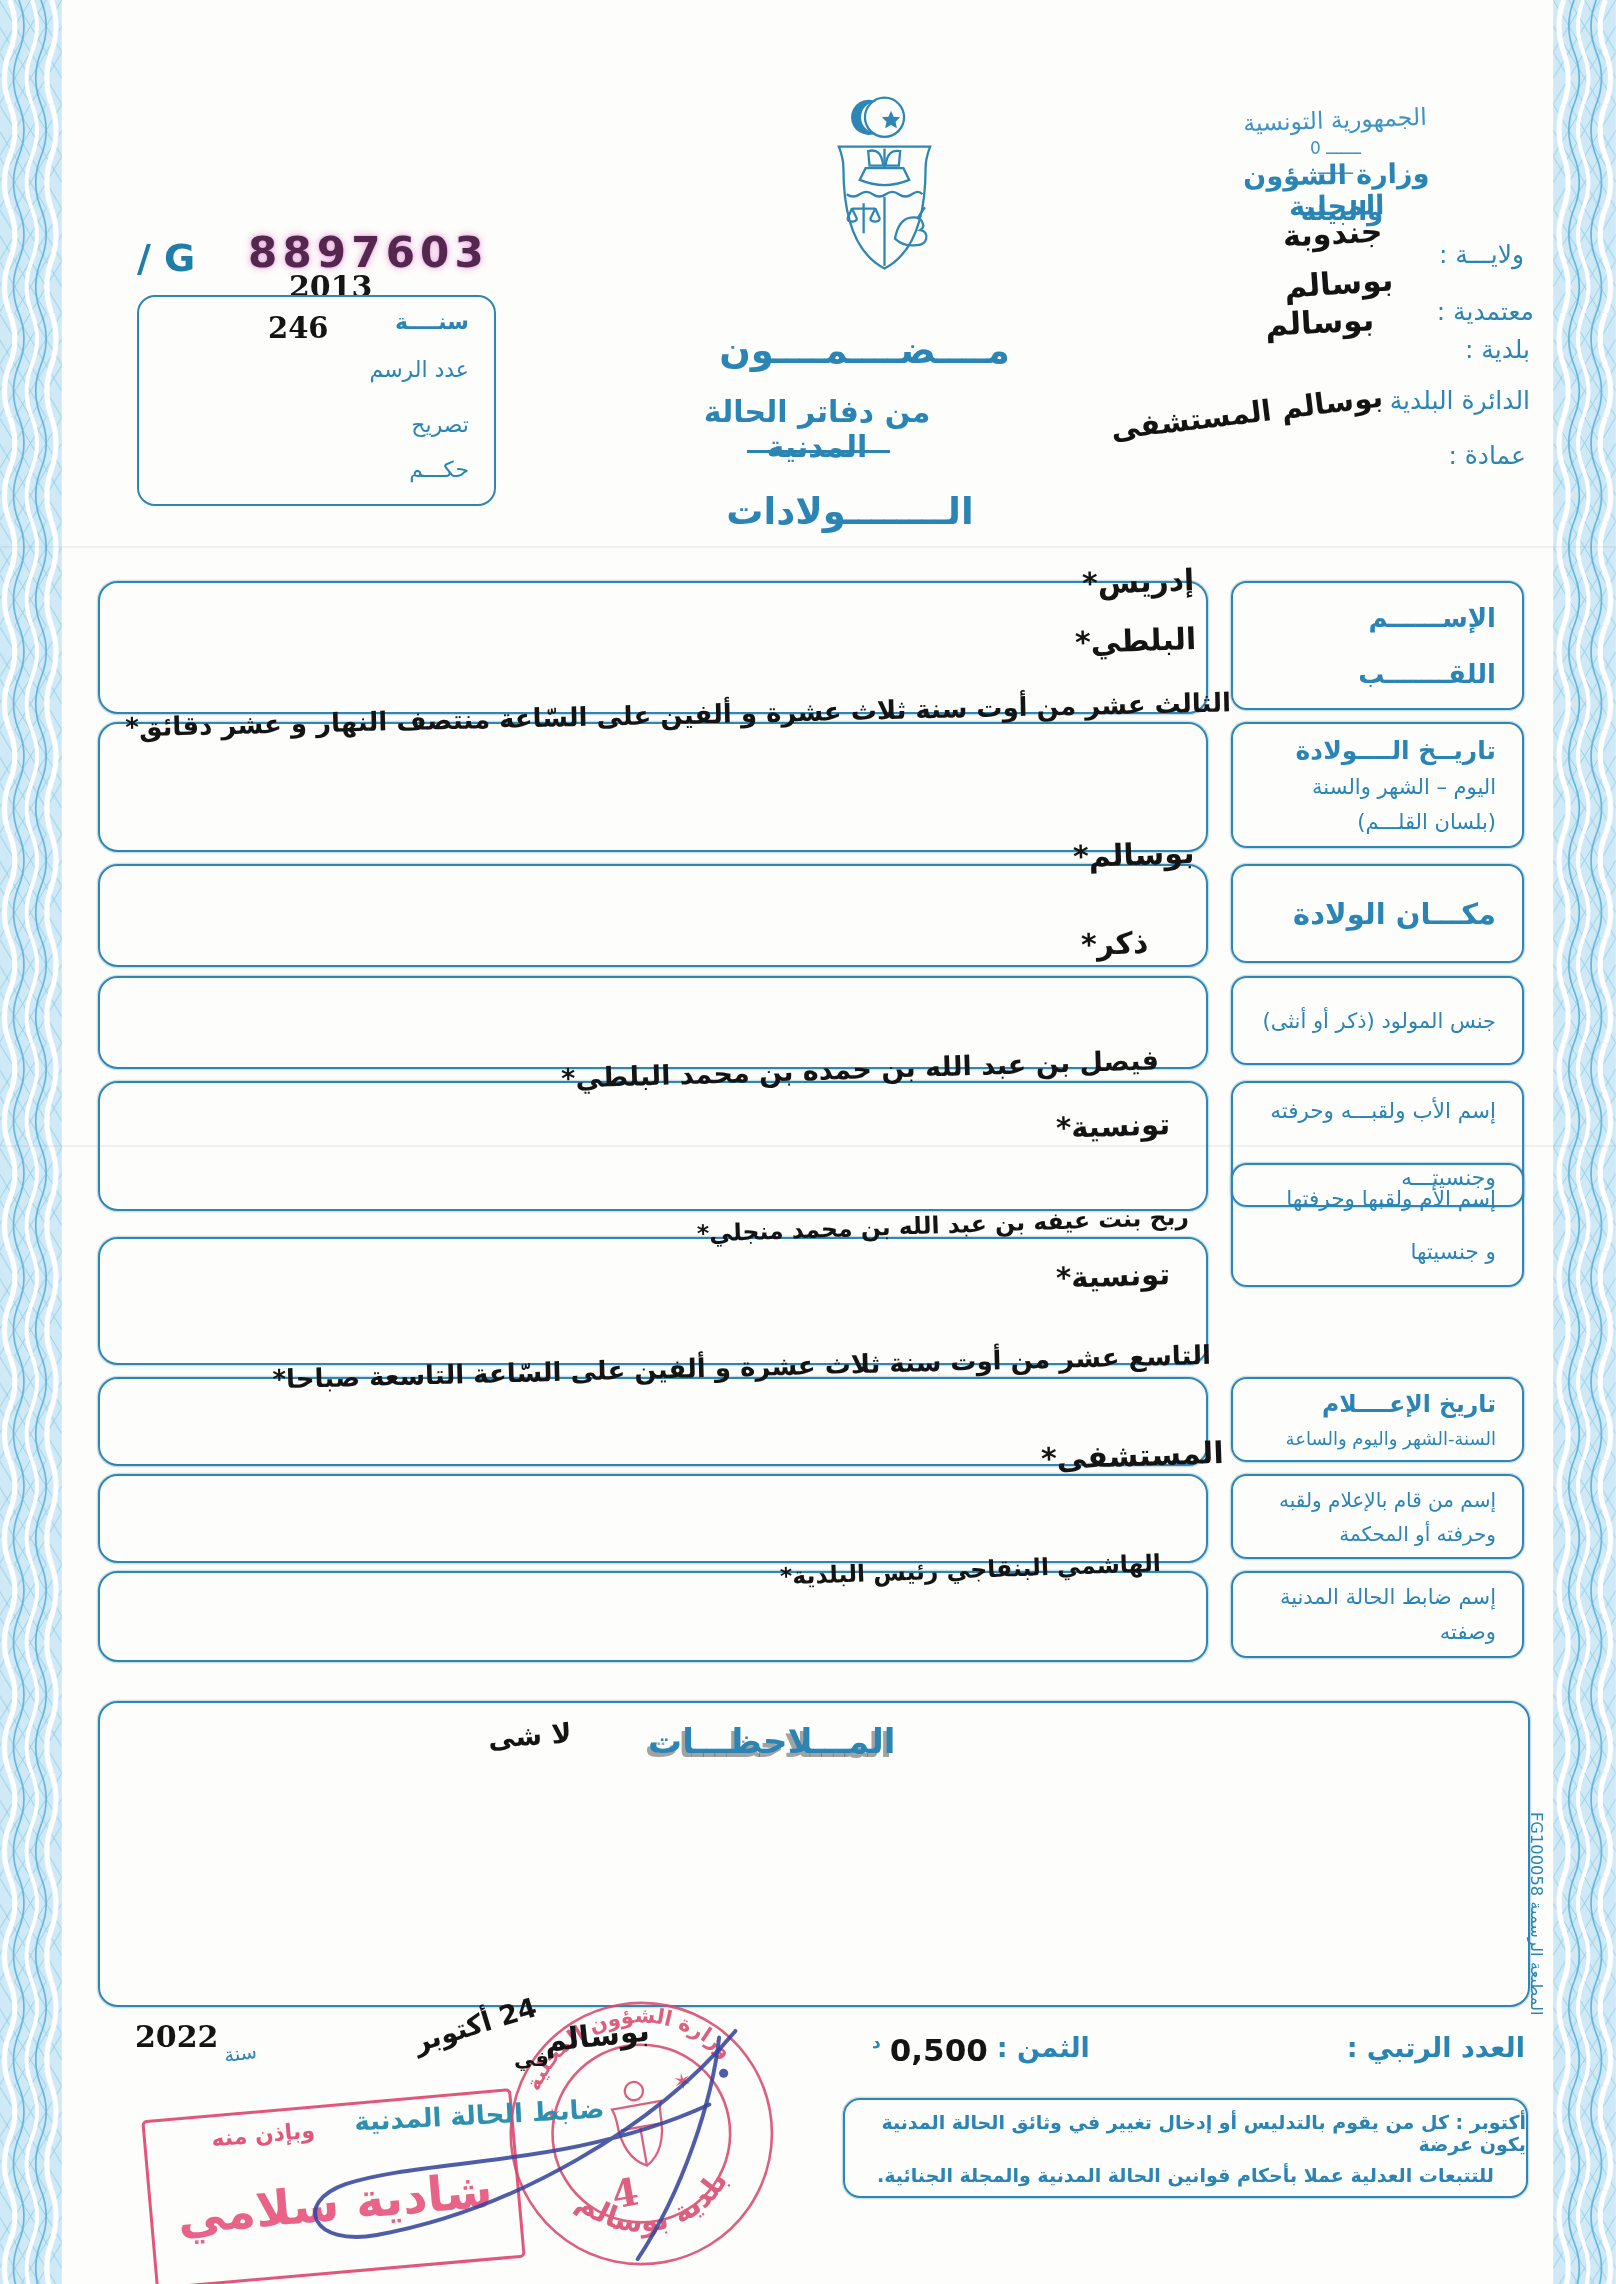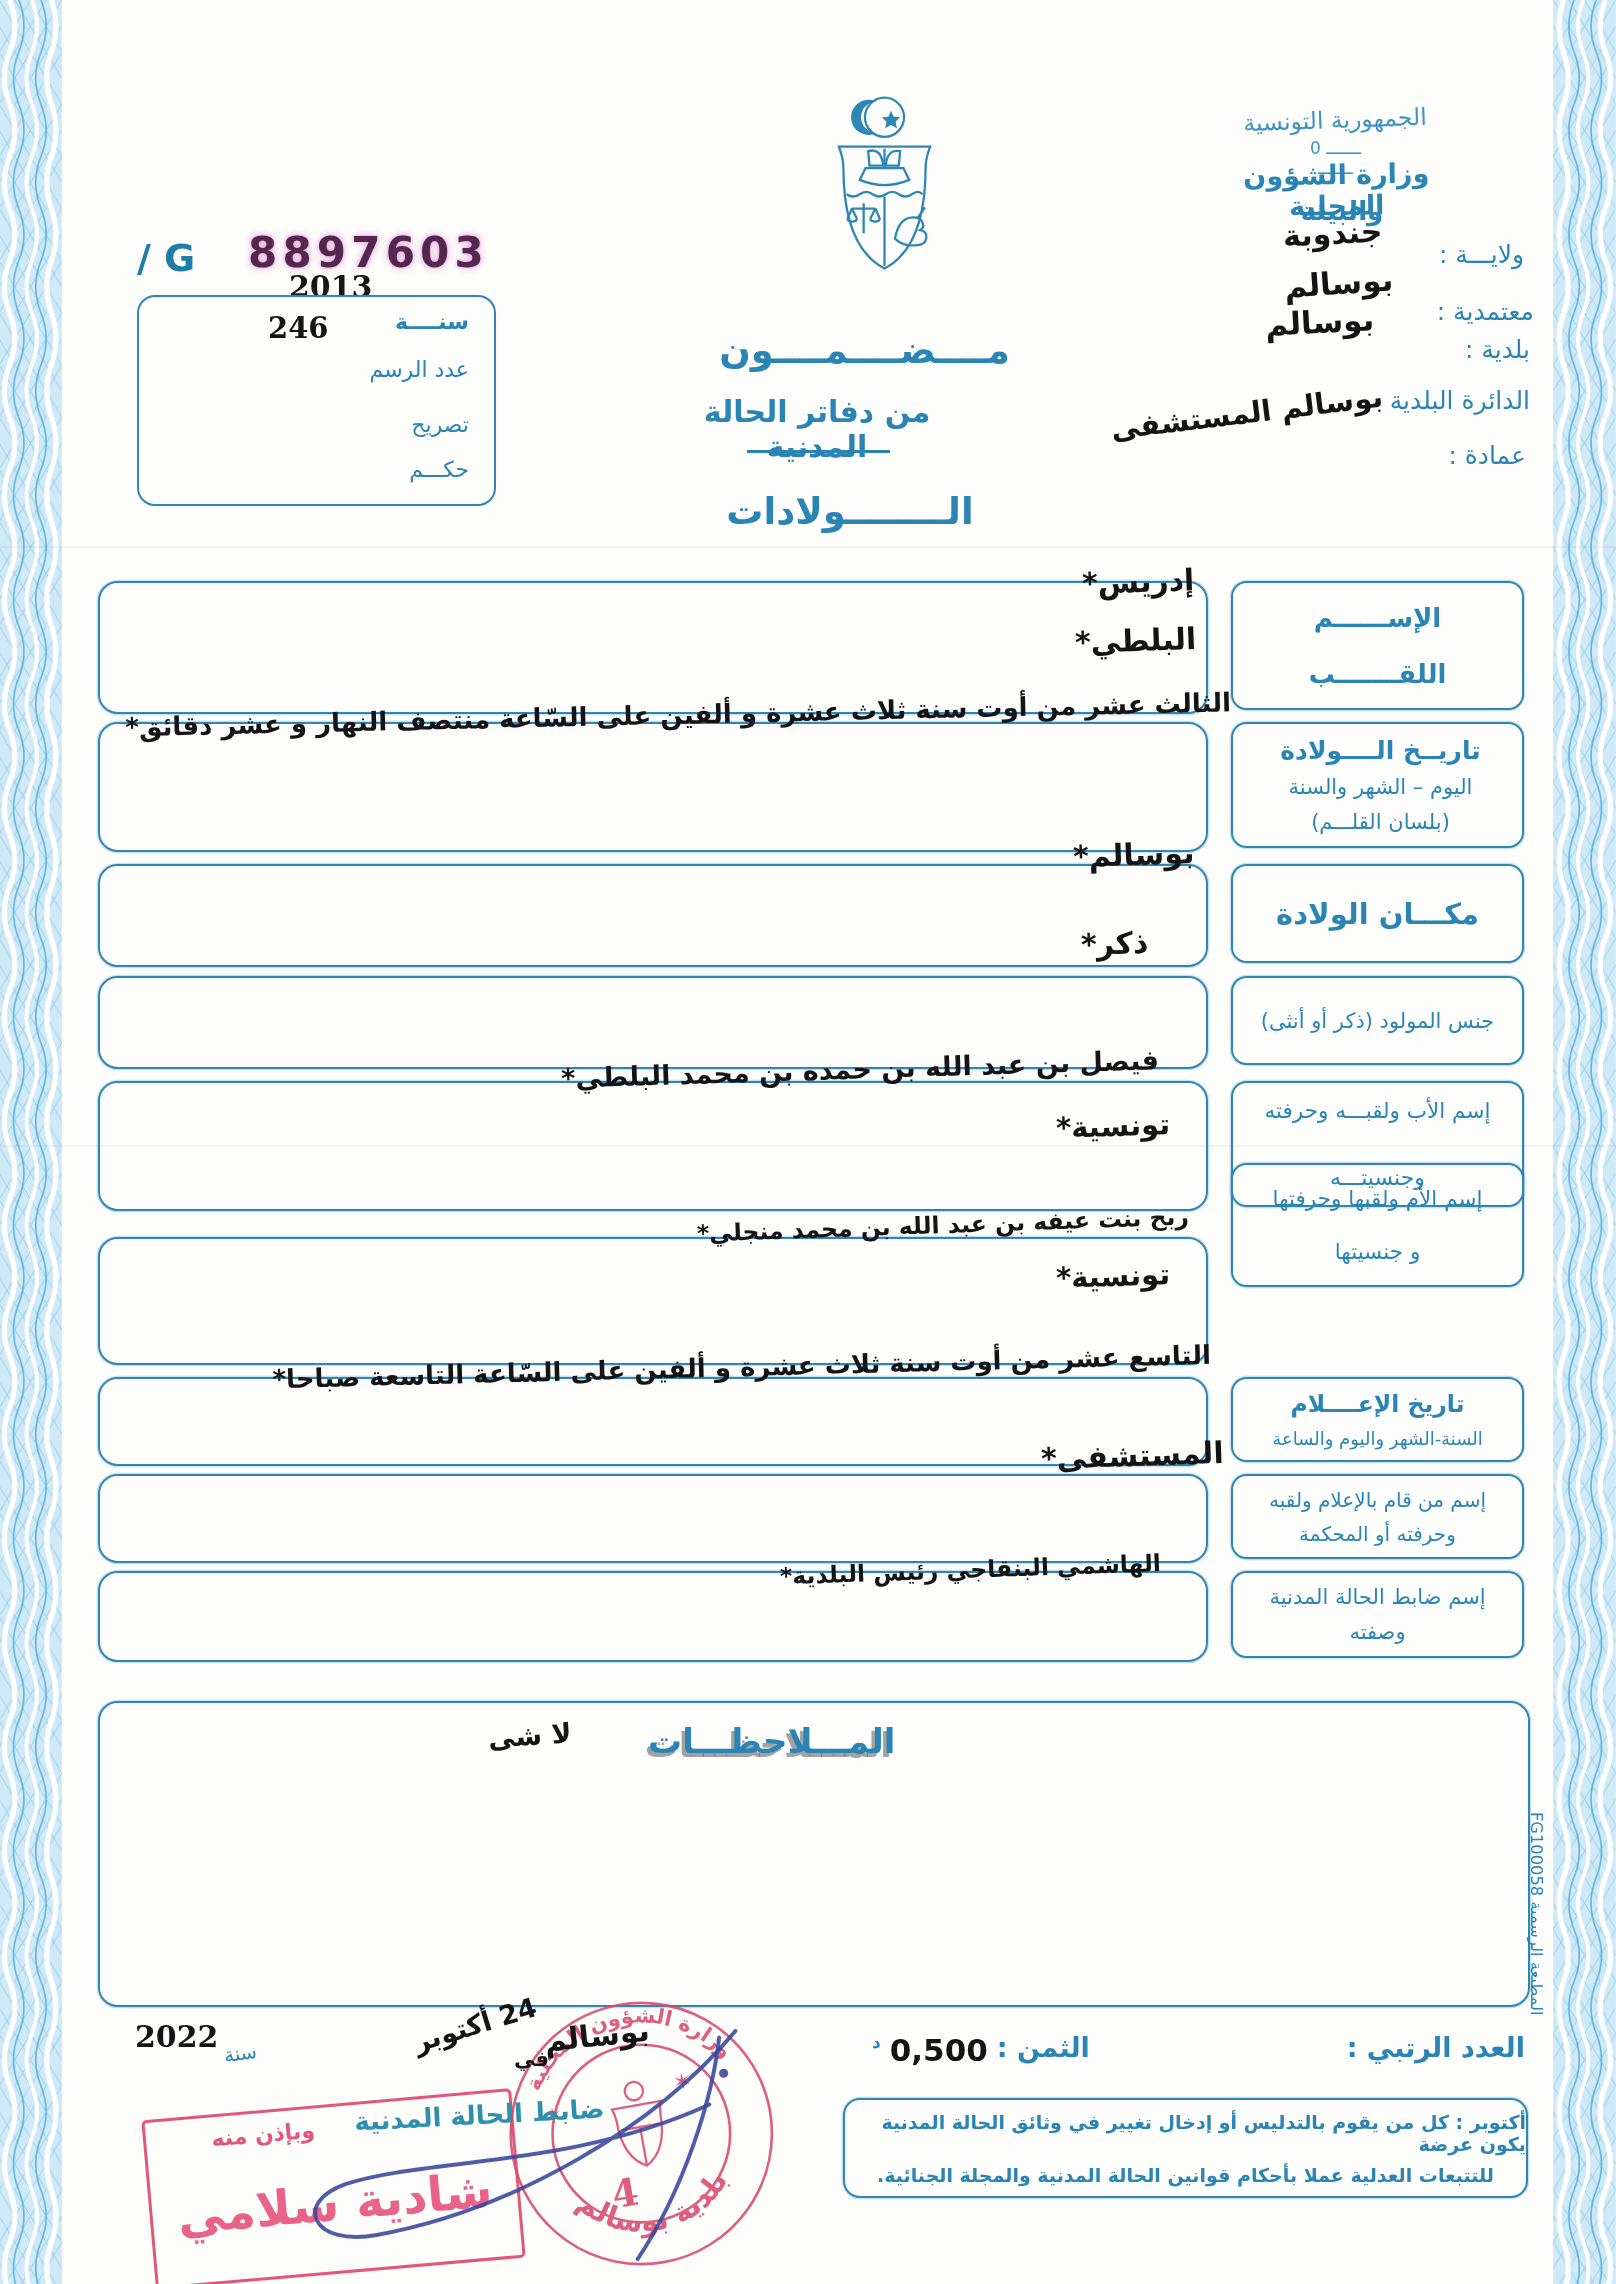--- a/index.html
+++ b/index.html
@@ -9,21 +9,21 @@
   .blue{color:#2a84b4;}
   .teal{color:#1f7da8;}
   .black{color:#161616;}
   .lbl{color:#2a84b4;font-weight:bold;}
   .val{color:#141414;font-weight:bold;white-space:nowrap;}
   .vbox{position:absolute;left:99px;width:1106px;border:2.6px solid #2e86b5;border-radius:19.6px;
         box-shadow:0 0 0 1.3px rgba(46,134,181,.25);background:transparent;}
   .lbox{position:absolute;left:1232px;width:293px;border:2.6px solid #2e86b5;border-radius:15.6px;
         box-shadow:0 0 0 1.3px rgba(46,134,181,.25);display:flex;flex-direction:column;
         justify-content:space-around;align-items:flex-start;padding:6.5px 26px;box-sizing:border-box;}
-  .lbox .line{width:100%;text-align:center;}
+  .lbox .line{width:100%;text-align:right;}
   .crease{position:absolute;left:0;width:100%;height:2px;background:rgba(80,80,80,.07);}
   .stamp-rect{position:absolute;left:149px;top:2104px;width:365px;height:164px;
               border:3.9px solid #e0446e;border-radius:5.2px;transform:rotate(-5deg);opacity:.9;}
   .sig{stroke:#37459c;stroke-width:6;fill:none;opacity:.88;stroke-linecap:round;}
 </style>
 </head>
 <body>
 
 <div class="page">
 

